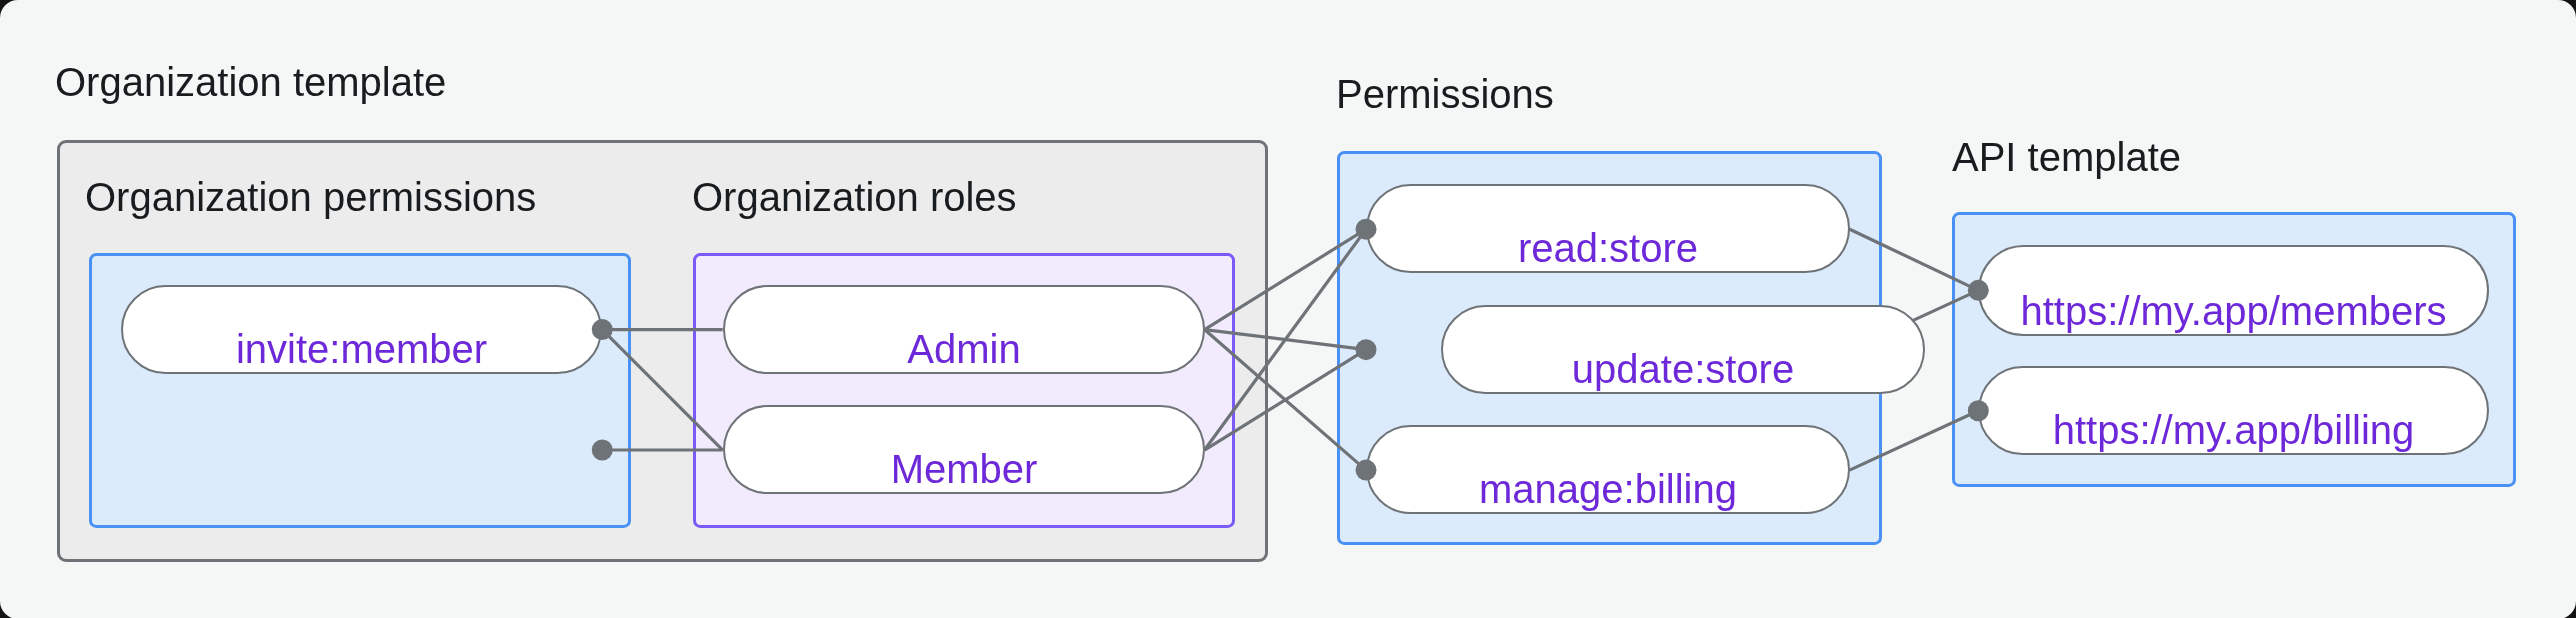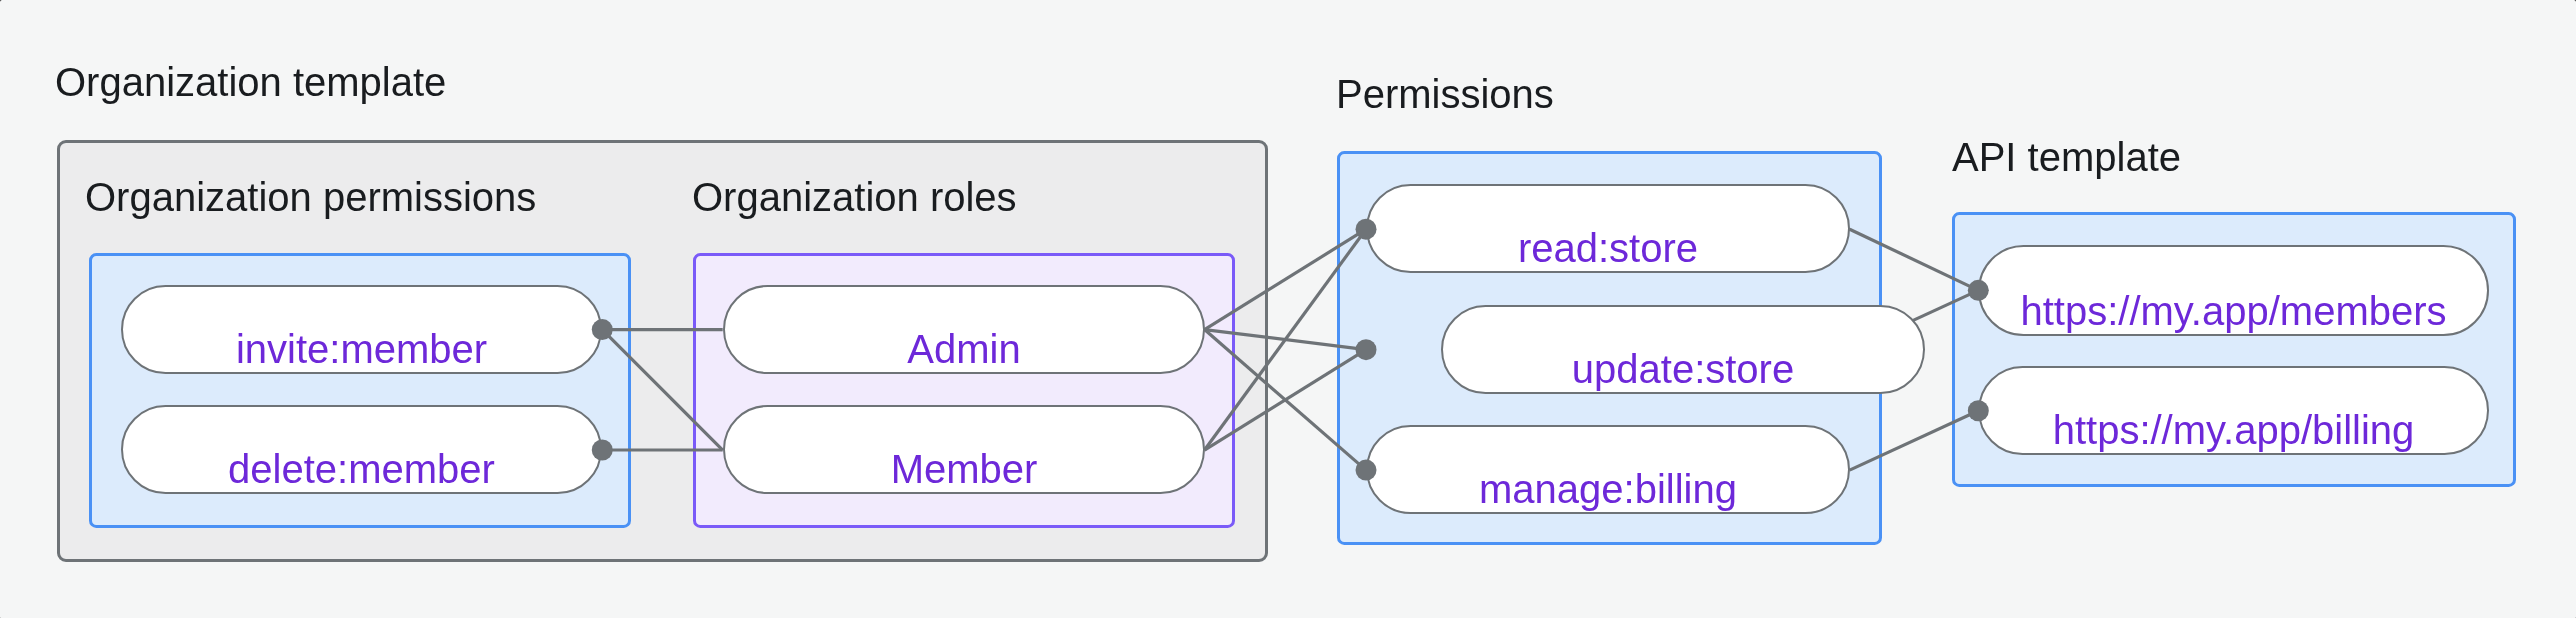--- a/index.html
+++ b/index.html
@@ -2,21 +2,21 @@
 <html style="font-size:14.6px"><head>
 <meta charset="utf-8">
 <style>
   html { background:#141414; }
   body { margin:0; font-family:"Liberation Sans", sans-serif; }
 
   .page {
     position:relative;
     width:2576px; height:619px;
     background:#f5f6f6;
-    border-radius:2px;
+    border-radius:18px;
     overflow:hidden;
   }
 
   
   .gbox { position:absolute; box-sizing:border-box; z-index:0; }
   #box-template {
     left:57px; top:140px; width:1211px; height:422px;
     background:#ececed; border:3.7px solid #6e7377; border-radius:9px;
   }
   .blue-box  { background:#dcebfc; border:3.7px solid #4a91f5; border-radius:7.3px; }
@@ -87,23 +87,20 @@
 
   <div class="sec-title" id="title-template">Organization template</div>
   <div class="sec-title" id="title-org-permissions">Organization permissions</div>
   <div class="sec-title" id="title-org-roles">Organization roles</div>
   <div class="sec-title" id="title-permissions">Permissions</div>
   <div class="sec-title" id="title-api">API template</div>
 
   <div class="pill" id="node-invite">
     <span>invite:member</span>
   </div>
-  <div class="pill" id="node-delete">
-    <span>delete:member</span>
-  </div>
   <div class="pill" id="node-admin">
     <span>Admin</span>
   </div>
   <div class="pill" id="node-member">
     <span>Member</span>
   </div>
   <div class="pill" id="node-read">
     <span>read:store</span>
   </div>
   <div class="pill" id="node-update">

